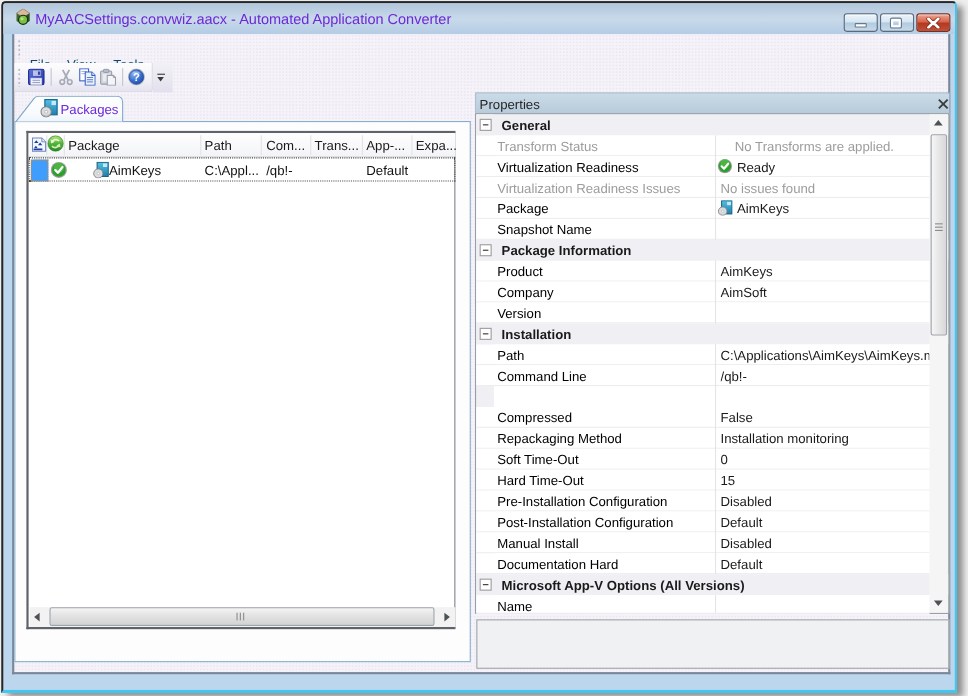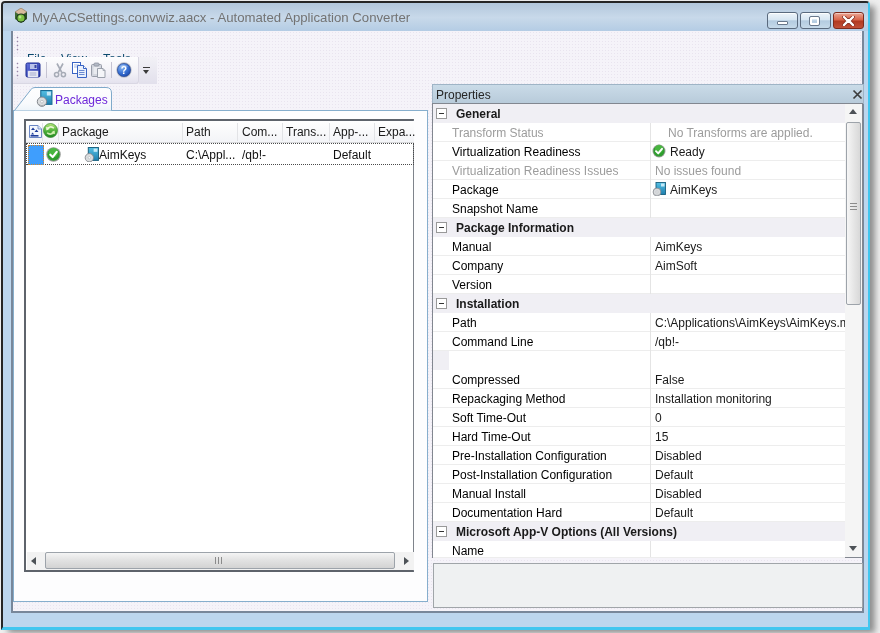--- a/index.html
+++ b/index.html
@@ -1,20 +1,20 @@
 <!DOCTYPE html>
 <html><head>
 <meta charset="utf-8">
 <style>
 html,body{margin:0;padding:0;}
 body{width:880px;height:633px;background:#efefef;font-family:"Liberation Sans",sans-serif;font-size:12px;color:#1a1a1a;overflow:hidden;position:relative;}
 .a{position:absolute;box-sizing:border-box;}
 #win{left:1px;top:1px;width:869px;height:629px;background:#bcd6ee;border:2px solid #262626;border-right:2px solid #41c6ef;border-bottom:3px solid #41c6ef;border-radius:4px 4px 0 0;box-shadow:6px 4px 6px -1px rgba(110,110,110,.75);}
 #title{left:3px;top:3px;width:865px;height:28px;background:linear-gradient(#b2c7dc,#c8d9ea 52%,#b4cce4);border-radius:2px 2px 0 0;}
-#titletext{left:32px;top:10px;font-size:13.2px;color:#737373;}
+#titletext{left:32px;top:10px;font-size:13.2px;color:#6d28d9;}
 .capbtn{top:12px;height:17px;border:1px solid #5a6a7e;border-radius:3px;background:linear-gradient(#edf4fa,#d7e6f2 46%,#b3cbe0 52%,#c6daea);box-shadow:inset 0 1px 0 rgba(255,255,255,.85);}
 #btnclose{border-color:#7e2a1c;background:linear-gradient(#eba695,#d9654b 45%,#b23a21 55%,#c14f38);box-shadow:inset 0 1px 0 rgba(255,255,255,.45);}
 #client{left:11px;top:31px;width:853px;height:582px;border:2px solid #78879a;border-top:none;background-color:#f5f3f9;background-image:radial-gradient(#e9e4ef 24%,rgba(0,0,0,0) 28%);background-size:3px 3px;}
 .mitem{top:21px;height:14px;color:#0c4a6e;text-decoration:underline;}
 .grip{width:3px;background-image:radial-gradient(circle at 1.5px 1.5px,#98a,rgba(0,0,0,0) 1.3px);background-size:3px 4px;}
 #tbar{left:0px;top:26px;width:126px;height:27px;background:linear-gradient(#fdfdfe,#f2f1f7 60%,#e4e2ee);border-right:1px solid #d9d7e3;border-bottom:1px solid #d9d7e3;border-radius:0 0 3px 0;}
 #tbovf{left:126px;top:26px;width:18px;height:27px;background:linear-gradient(#f2f1f6,#e2e0ec);}
 .tsep{top:31px;width:1px;height:16px;background:#c5c3d2;}
 .ticon{top:31px;width:16px;height:16px;}
 
@@ -283,21 +283,21 @@
           <circle cx="5" cy="10" r="3.9" fill="#dadcde" stroke="#7f8389" stroke-width="0.8"></circle>
           <circle cx="5" cy="10" r="1.1" fill="#fafafa" stroke="#a9adb2" stroke-width="0.5"></circle>
           <path d="M2.2 12.2 A3.9 3.9 0 0 0 7.8 12.2" fill="none" stroke="#aeb2b6" stroke-width="0.8"></path>
         </svg>
       </div>
 <div class="a prow" style="top:95px;height:19px">
         <div class="a pname">Snapshot Name</div>
         <div class="a pval" style="left:222px;width:190px"></div>
       </div>
 <div class="a prow" style="top:133px;height:19px">
-        <div class="a pname">Manual</div>
+        <div class="a pname">Product</div>
         <div class="a pval" style="left:222px;width:190px">AimKeys</div>
       </div>
 <div class="a prow" style="top:152px;height:19px">
         <div class="a pname">Company</div>
         <div class="a pval" style="left:222px;width:190px">AimSoft</div>
       </div>
 <div class="a prow" style="top:171px;height:19px">
         <div class="a pname">Version</div>
       </div>
 <div class="a prow" style="top:209px;height:19px">

